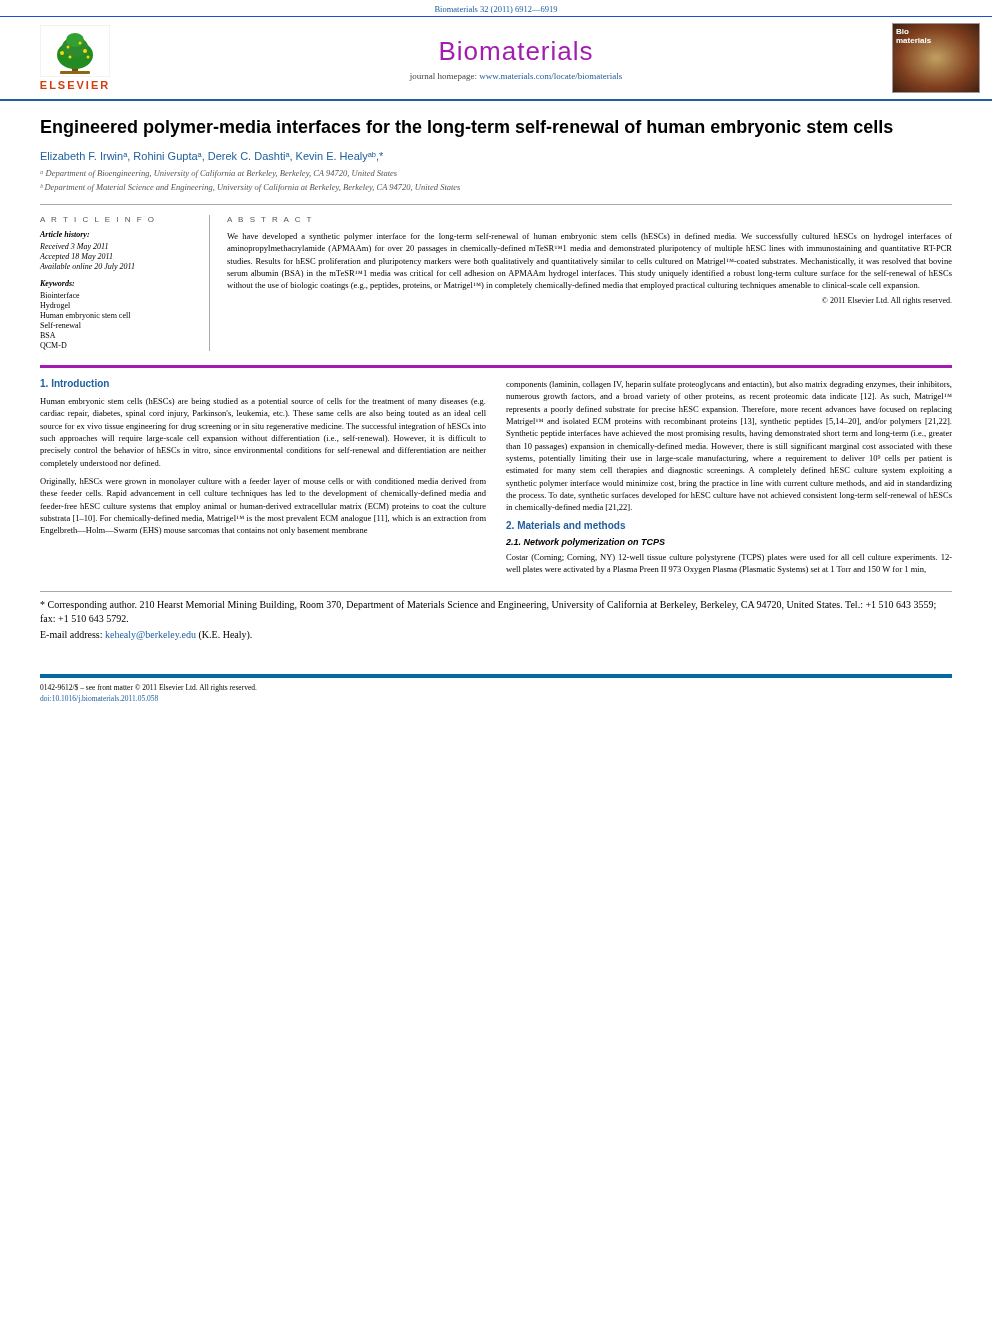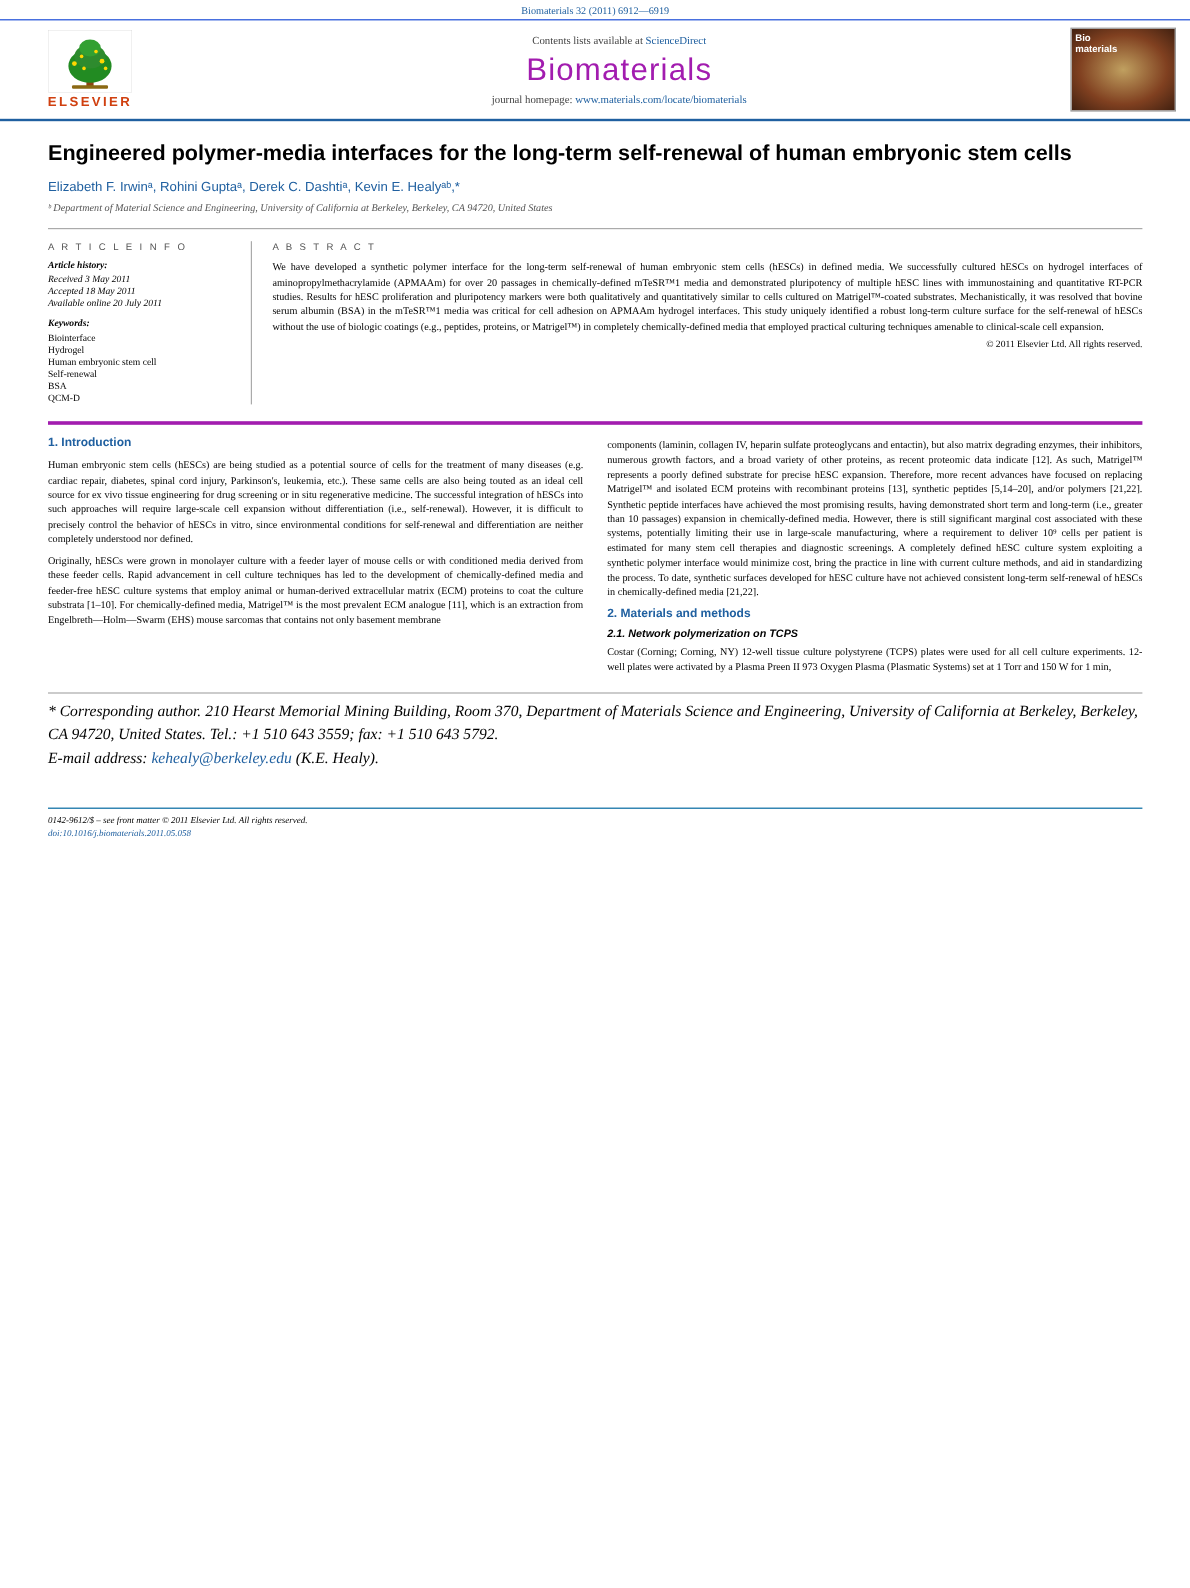--- a/index.html
+++ b/index.html
@@ -233,39 +233,37 @@
       margin-bottom: 6px;
     }
 
     
     .footnote-section {
       margin-top: 10px;
       border-top: 1px solid #aaa;
       padding-top: 6px;
     }
     .footnote-text {
-      font-size: 13px;
+      font-size: 10px;
       color: #000;
       line-height: 1.4;
       margin-bottom: 2px;
-      font-style: italic;
     }
     .footnote-email {
       color: #2060a0;
     }
 
     
     .footer-bar {
-      border-top: 1px solid #0369a1;
+      border-top: 4px solid #0369a1;
       margin: 10px 40px 0;
       padding-top: 4px;
       display: flex;
       justify-content: space-between;
       align-items: flex-start;
-      font-style: italic;
     }
     .footer-left {
       font-size: 7.5px;
       color: #000;
       line-height: 1.5;
     }
     .footer-left a {
       color: #2060a0;
       text-decoration: none;
     }
@@ -304,24 +302,20 @@
         <circle cx="30" cy="32" r="1.5" fill="#FFD700"></circle>
         <circle cx="48" cy="32" r="1.5" fill="#FFD700"></circle>
 
         <rect x="20" y="46" width="30" height="3" fill="#8B6914" rx="1"></rect>
       </svg>
       <div class="elsevier-label">ELSEVIER</div>
     </div>
   </div>
 
   <div class="journal-header-center">
-    <div class="science-direct-line">
-      <span>Contents lists available at </span>
-      <a>ScienceDirect</a>
-    </div>
     <div class="journal-title-big">Biomaterials</div>
     <div class="journal-homepage-line">
       <span>journal homepage: </span>
       <a>www.materials.com/locate/biomaterials</a>
     </div>
   </div>
 
   <div class="journal-header-right">
     <div class="biomaterials-cover">
       <div class="cover-text">Bio<br>materials</div>
@@ -331,20 +325,21 @@
 
 <div class="article-content">
 
   <div class="article-title">Engineered polymer-media interfaces for the long-term self-renewal of human embryonic stem cells</div>
 
   <div class="authors">
     <span>Elizabeth F. Irwinᵃ, Rohini Guptaᵃ, Derek C. Dashtiᵃ, Kevin E. Healyᵃᵇ,*</span>
   </div>
 
   <div class="affiliations">
+    <div class="aff-line">ᵃ Department of Bioengineering, University of California at Berkeley, Berkeley, CA 94720, United States</div>
     <div class="aff-line">ᵇ Department of Material Science and Engineering, University of California at Berkeley, Berkeley, CA 94720, United States</div>
   </div>
 
   <div class="two-col">
 
     <div class="left-col">
       <div class="section-label">A R T I C L E   I N F O</div>
 
       <div class="article-info-section">
         <div class="article-info-subsection-title">Article history:</div>

